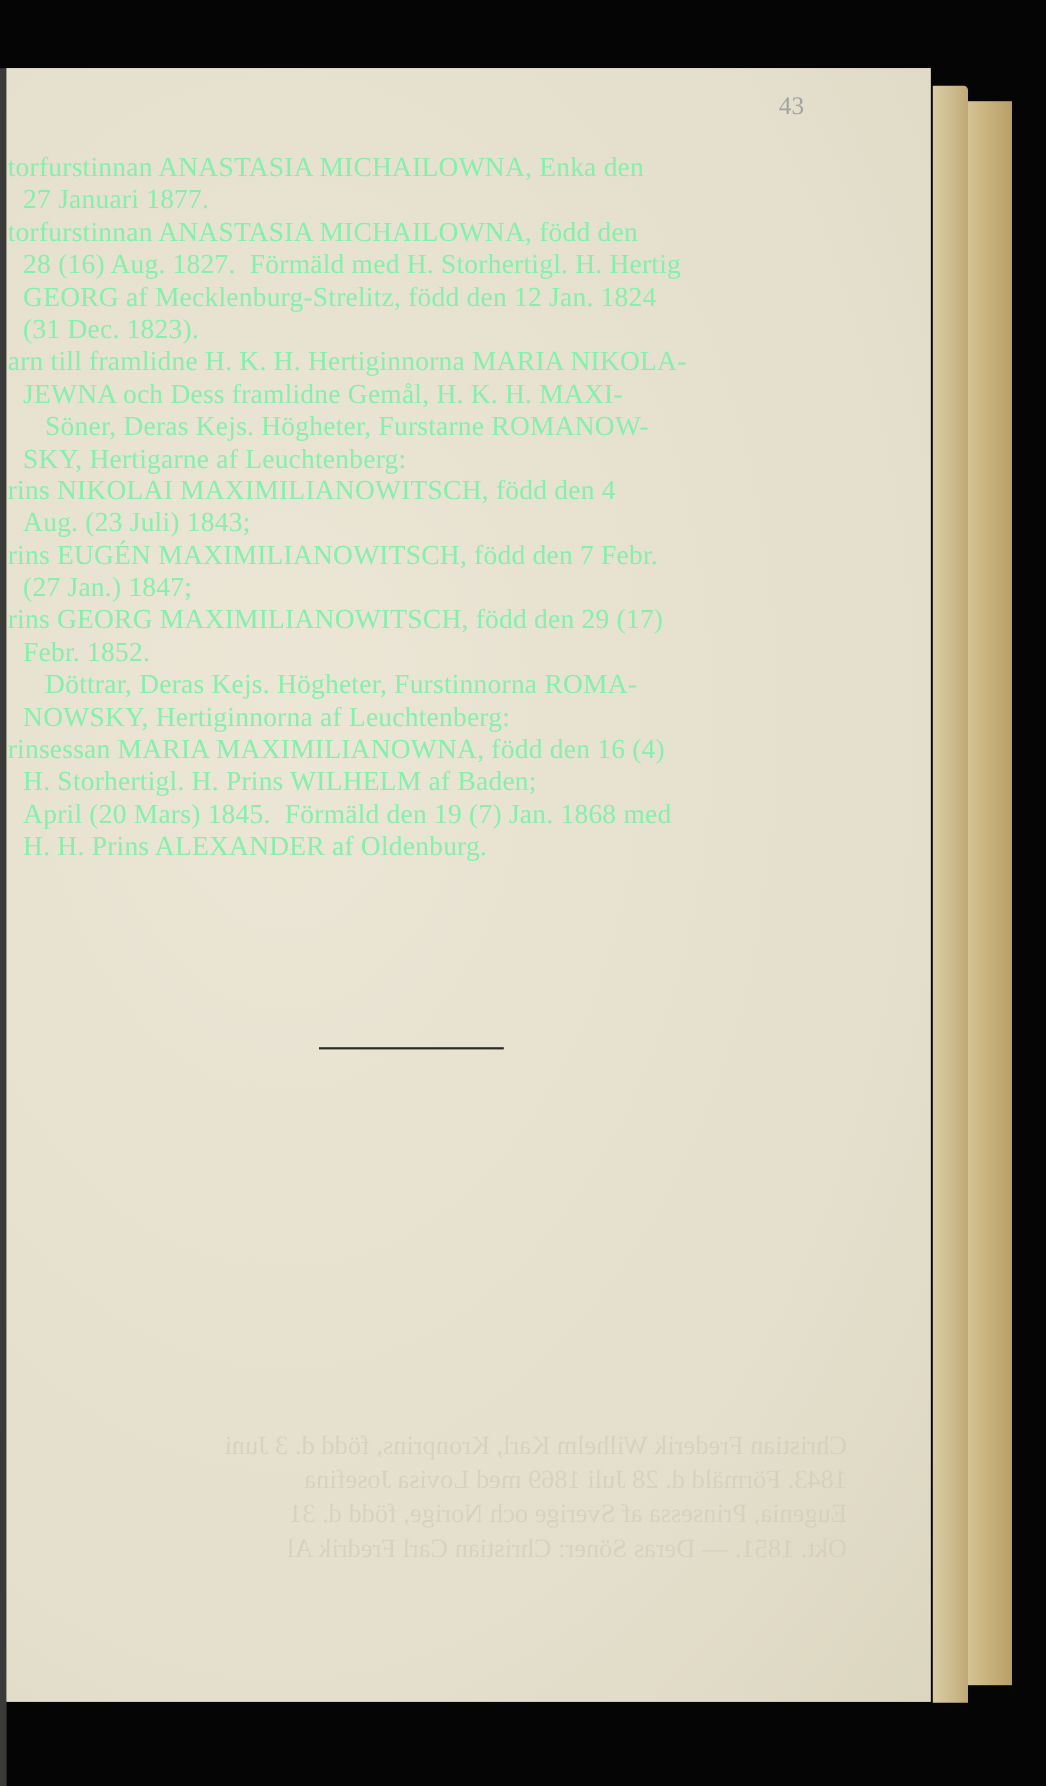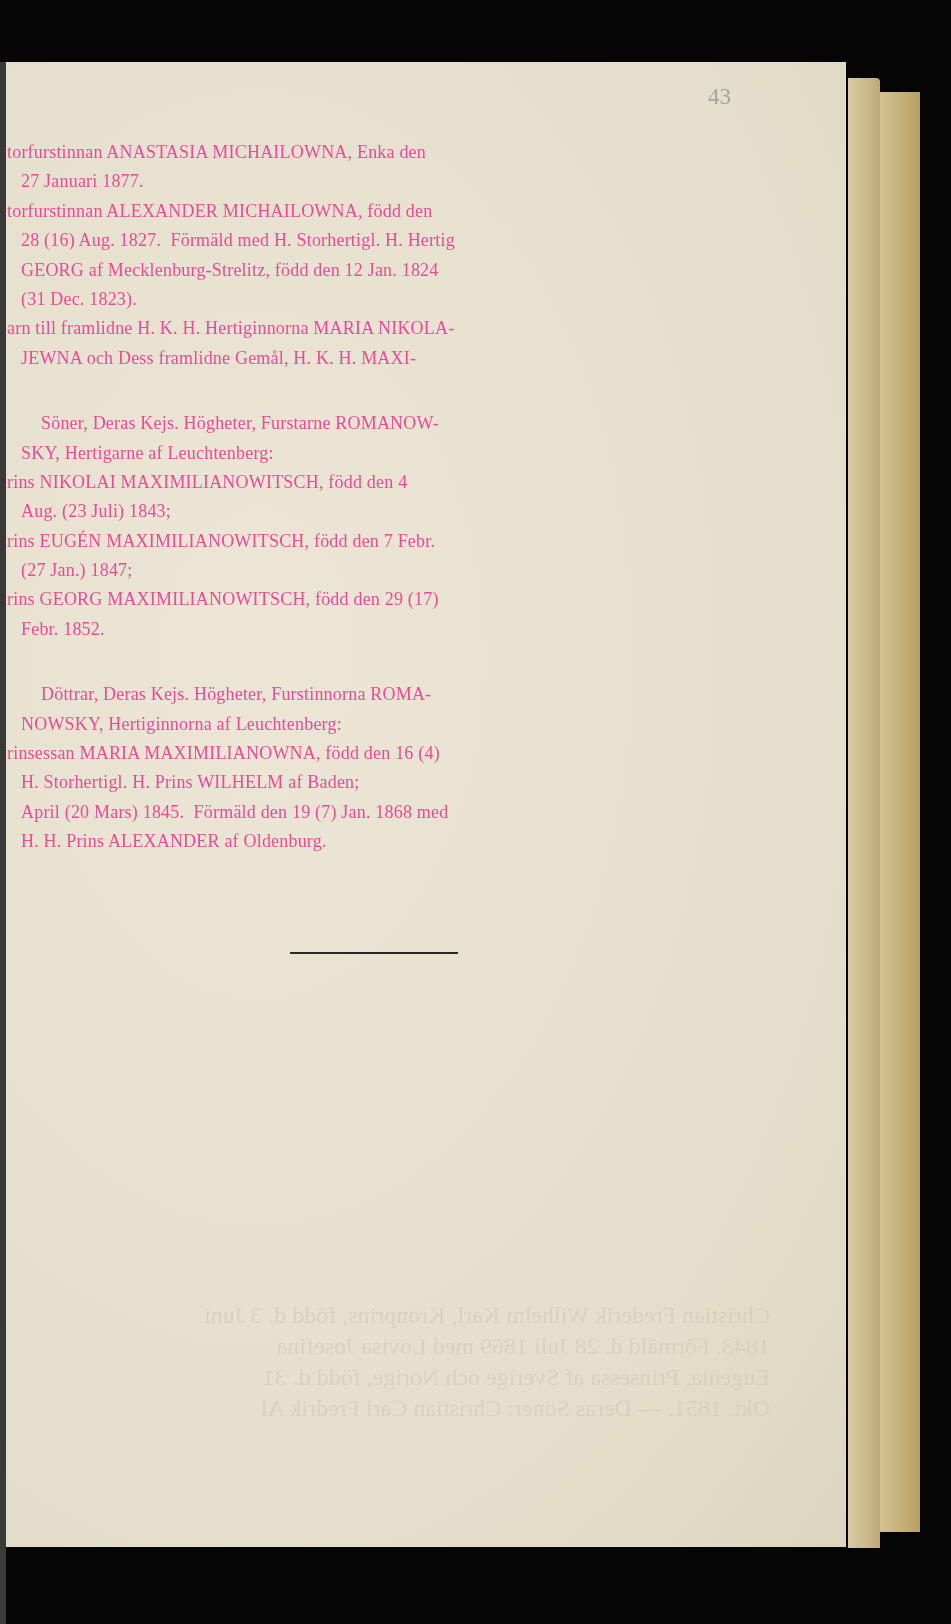--- a/index.html
+++ b/index.html
@@ -21,26 +21,26 @@
       background: #e7e2d0;
       background-image: radial-gradient(ellipse at 30% 40%, #ebe6d5 0%, #e4dfcc 70%, #dcd6c0 100%);
     }
     .left-edge {
       position: absolute; left: 0; top: 62px; width: 6px; height: 1562px; background: #3a3a38;
     }
     .page-number {
       position: absolute; left: 708px; top: 84px; font-size: 23px; color: #a3a3a3;
     }
     .text {
-      position: absolute; left: 7px; top: 138px; width: 760px; font-size: 18px; line-height: 29.4px;
-      color: #ec4899; letter-spacing: 0.2px;
+      position: absolute; left: 7px; top: 138px; width: 760px; font-size: 25px; line-height: 29.4px;
+      color: #86efac; letter-spacing: 0.2px;
     }
     .line { white-space: pre; display: block; height: 29.4px; }
     .ind { padding-left: 14px; }
-    .para { padding-left: 34px; margin-top: 36px; }
+    .para { padding-left: 34px; }
     .separator {
       position: absolute; left: 290px; top: 952px; width: 168px; height: 2px; background: #2a2a2a;
     }
     .ghost {
       position: absolute; left: 10px; top: 1300px; width: 760px; font-size: 24px; line-height: 31px;
       color: #d2cdb9; transform: scaleX(-1); opacity: 0.7;
     }
   </style>
 </head>
 <body>
@@ -48,21 +48,21 @@
 <div class="left-edge"></div>
 <div class="page-stack2"></div>
 <div class="page-stack1"></div>
 <div class="page"></div>
 
 <div class="page-number">43</div>
 
 <div class="text" id="body-text">
     <span class="line ">torfurstinnan ANASTASIA MICHAILOWNA, Enka den</span>
     <span class="line ind">27 Januari 1877.</span>
-    <span class="line ">torfurstinnan ALEXANDER MICHAILOWNA, född den</span>
+    <span class="line ">torfurstinnan ANASTASIA MICHAILOWNA, född den</span>
     <span class="line ind">28 (16) Aug. 1827.  Förmäld med H. Storhertigl. H. Hertig</span>
     <span class="line ind">GEORG af Mecklenburg-Strelitz, född den 12 Jan. 1824</span>
     <span class="line ind">(31 Dec. 1823).</span>
     <span class="line ">arn till framlidne H. K. H. Hertiginnorna MARIA NIKOLA-</span>
     <span class="line ind">JEWNA och Dess framlidne Gemål, H. K. H. MAXI-</span>
     <span class="line para">Söner, Deras Kejs. Högheter, Furstarne ROMANOW-</span>
     <span class="line ind">SKY, Hertigarne af Leuchtenberg:</span>
     <span class="line ">rins NIKOLAI MAXIMILIANOWITSCH, född den 4</span>
     <span class="line ind">Aug. (23 Juli) 1843;</span>
     <span class="line ">rins EUGÉN MAXIMILIANOWITSCH, född den 7 Febr.</span>

